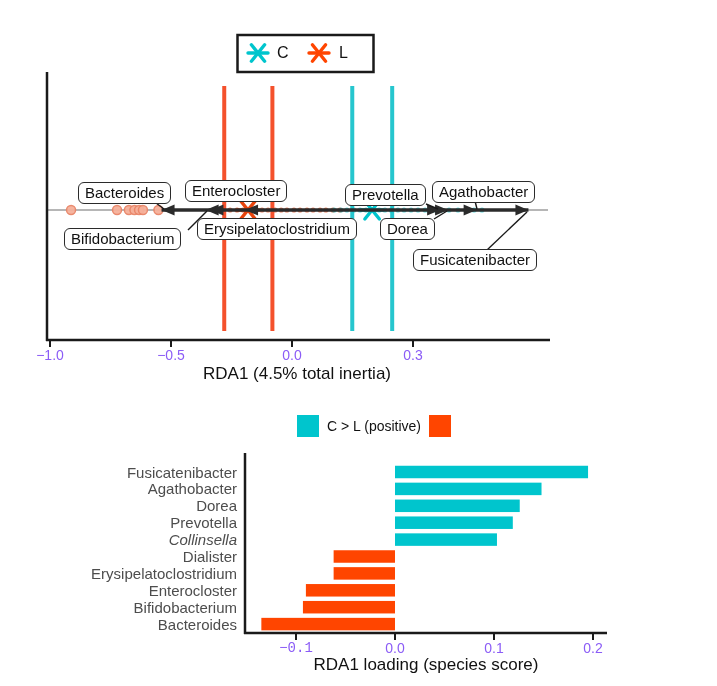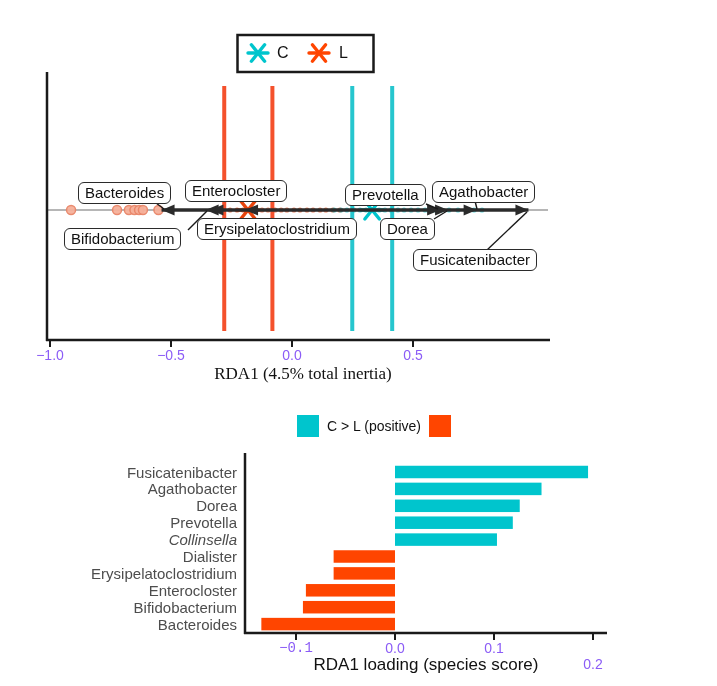--- a/index.html
+++ b/index.html
@@ -122,27 +122,27 @@
       <line x1="244" y1="633" x2="607" y2="633" stroke="#1a1a1a" stroke-width="2.5"></line>
       <line x1="296" y1="634" x2="296" y2="640" stroke="#1a1a1a" stroke-width="2"></line>
       <line x1="395" y1="634" x2="395" y2="640" stroke="#1a1a1a" stroke-width="2"></line>
       <line x1="494" y1="634" x2="494" y2="640" stroke="#1a1a1a" stroke-width="2"></line>
       <line x1="593" y1="634" x2="593" y2="640" stroke="#1a1a1a" stroke-width="2"></line>
     </svg>
 
   <div class="legend-letter" style="left:277px;top:44px;">C</div>
   <div class="legend-letter" style="left:339px;top:44px;">L</div>
 
-  <div class="axis-title" style="left:128px;top:364px;width:350px;font-family:Liberation Serif, serif;">RDA1 (4.5% total inertia)</div>
+  <div class="axis-title" style="left:122px;top:364px;width:350px;">RDA1 (4.5% total inertia)</div>
 
   <div id="overlay" class="abs" style="left:0;top:0;width:717px;height:686px;pointer-events:none;">
       <div class="tick-label" style="left:26px;top:347px;">−1.0</div>
       <div class="tick-label" style="left:147px;top:347px;">−0.5</div>
       <div class="tick-label" style="left:268px;top:347px;">0.0</div>
-      <div class="tick-label" style="left:389px;top:347px;">0.5</div>
+      <div class="tick-label" style="left:389px;top:347px;">0.3</div>
       <div class="species-label" style="left:78px;top:182px;">Bacteroides</div>
       <div class="species-label" style="left:185px;top:180px;">Enterocloster</div>
       <div class="species-label" style="left:345px;top:184px;">Prevotella</div>
       <div class="species-label" style="left:432px;top:181px;">Agathobacter</div>
       <div class="species-label" style="left:64px;top:228px;">Bifidobacterium</div>
       <div class="species-label" style="left:197px;top:218px;">Erysipelatoclostridium</div>
       <div class="species-label" style="left:380px;top:218px;">Dorea</div>
       <div class="species-label" style="left:413px;top:249px;">Fusicatenibacter</div>
       <div class="cat-label" style="left:55px;top:462.5px;">Fusicatenibacter</div>
       <div class="cat-label" style="left:55px;top:479.4px;">Agathobacter</div>
@@ -150,21 +150,21 @@
       <div class="cat-label" style="left:55px;top:513.2px;">Prevotella</div>
       <div class="cat-label" style="left:55px;top:530.1px;font-style:italic;">Collinsella</div>
       <div class="cat-label" style="left:55px;top:547.0px;">Dialister</div>
       <div class="cat-label" style="left:55px;top:563.9px;">Erysipelatoclostridium</div>
       <div class="cat-label" style="left:55px;top:580.8px;">Enterocloster</div>
       <div class="cat-label" style="left:55px;top:597.7px;">Bifidobacterium</div>
       <div class="cat-label" style="left:55px;top:614.6px;">Bacteroides</div>
       <div class="tick-label" style="left:272px;top:640px;font-family:Liberation Mono, monospace;">−0.1</div>
       <div class="tick-label" style="left:371px;top:640px;">0.0</div>
       <div class="tick-label" style="left:470px;top:640px;">0.1</div>
-      <div class="tick-label" style="left:569px;top:640px;margin-top:16px;">0.2</div>
+      <div class="tick-label" style="left:569px;top:640px;">0.2</div>
     </div>
 
   <div class="bl-swatch" id="bl-sw-pos" style="left: 297px; top: 415px; background: rgb(0, 197, 205);"></div>
   <div class="bl-text" style="left:327px;top:415px;">C &gt; L (positive)</div>
   <div class="bl-swatch" id="bl-sw-neg" style="left: 429px; top: 415px; background: rgb(255, 69, 0);"></div>
 
   <div class="axis-title" style="left:251px;top:655px;width:350px;">RDA1 loading (species score)</div>
 </div>
 
 </body></html>

